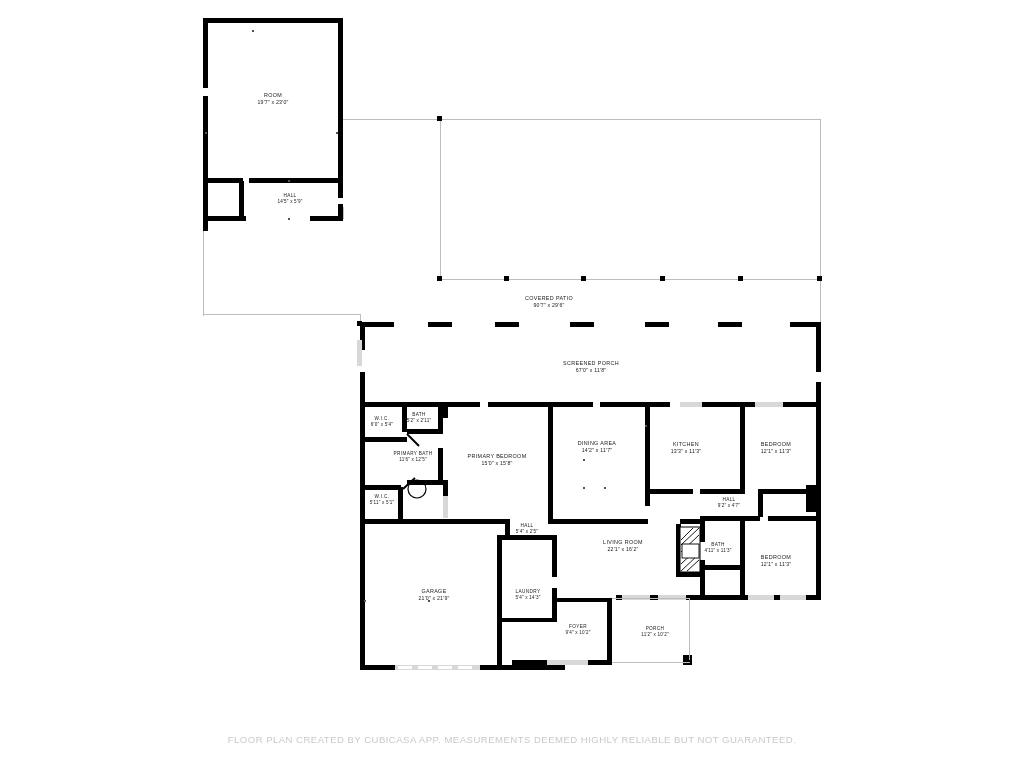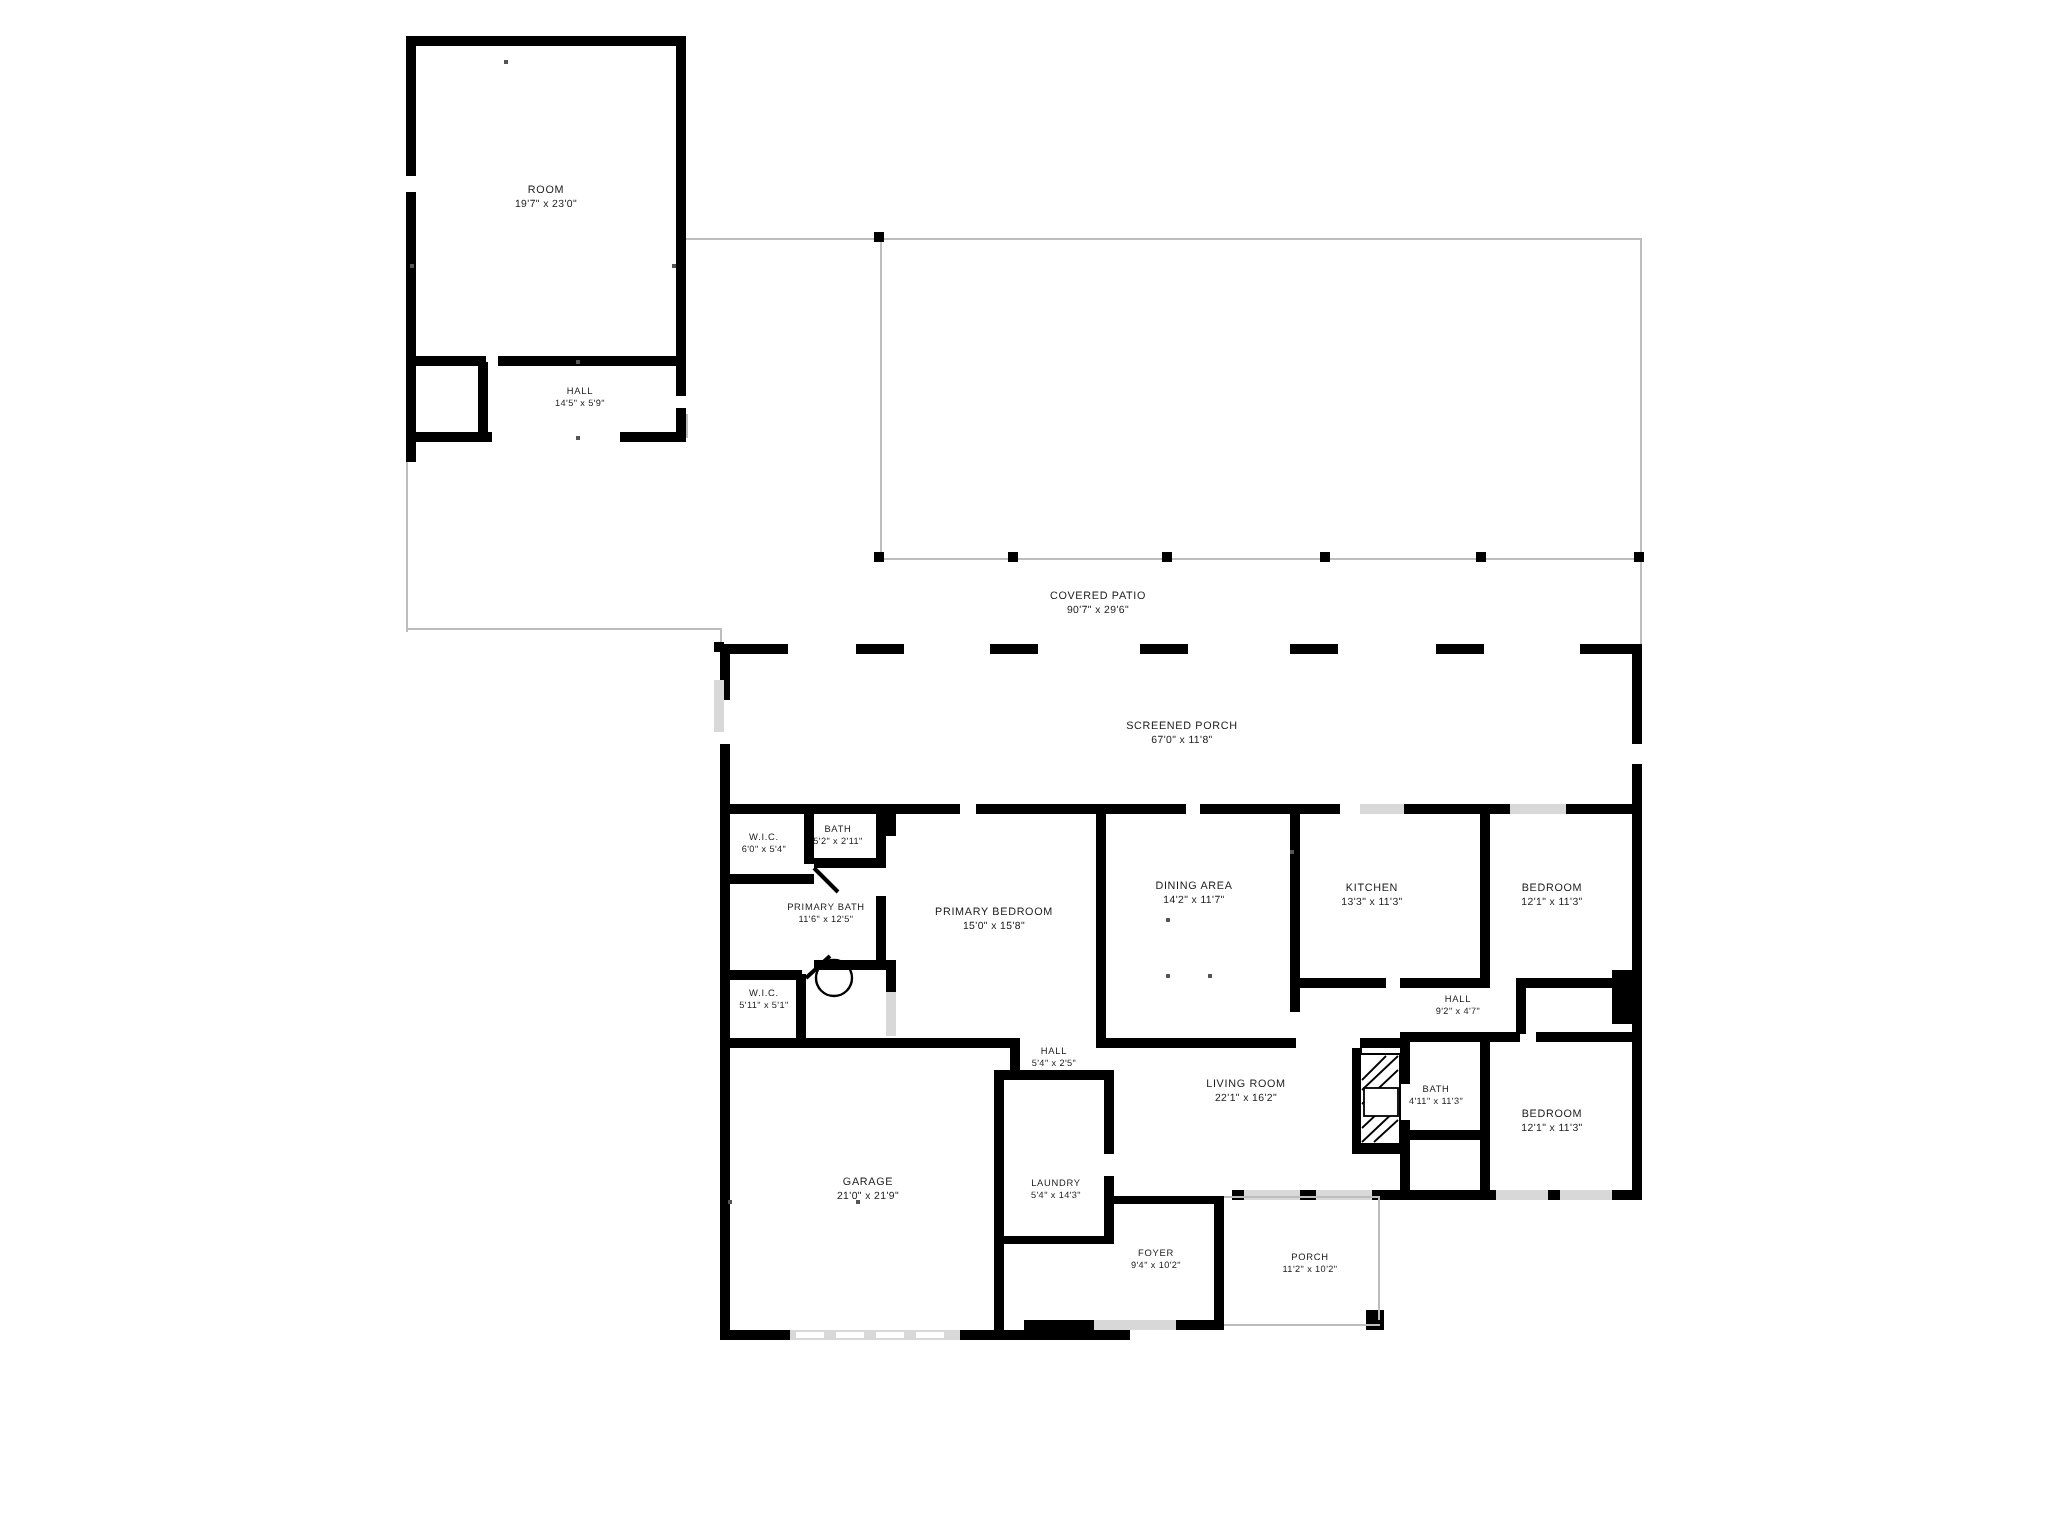--- a/index.html
+++ b/index.html
@@ -340,13 +340,14 @@
       <div class="room-label sz-sm" style="left: 578px; top: 630px;">
         <span class="rl-name">FOYER</span>
         <span class="rl-dim">9'4" x 10'2"</span>
       </div>
       <div class="room-label sz-sm" style="left: 655px; top: 632px;">
         <span class="rl-name">PORCH</span>
         <span class="rl-dim">11'2" x 10'2"</span>
       </div>
     </div>
 
+  <div id="disclaimer">FLOOR PLAN CREATED BY CUBICASA APP. MEASUREMENTS DEEMED HIGHLY RELIABLE BUT NOT GUARANTEED.</div>
 </div>
 
 </body></html>

